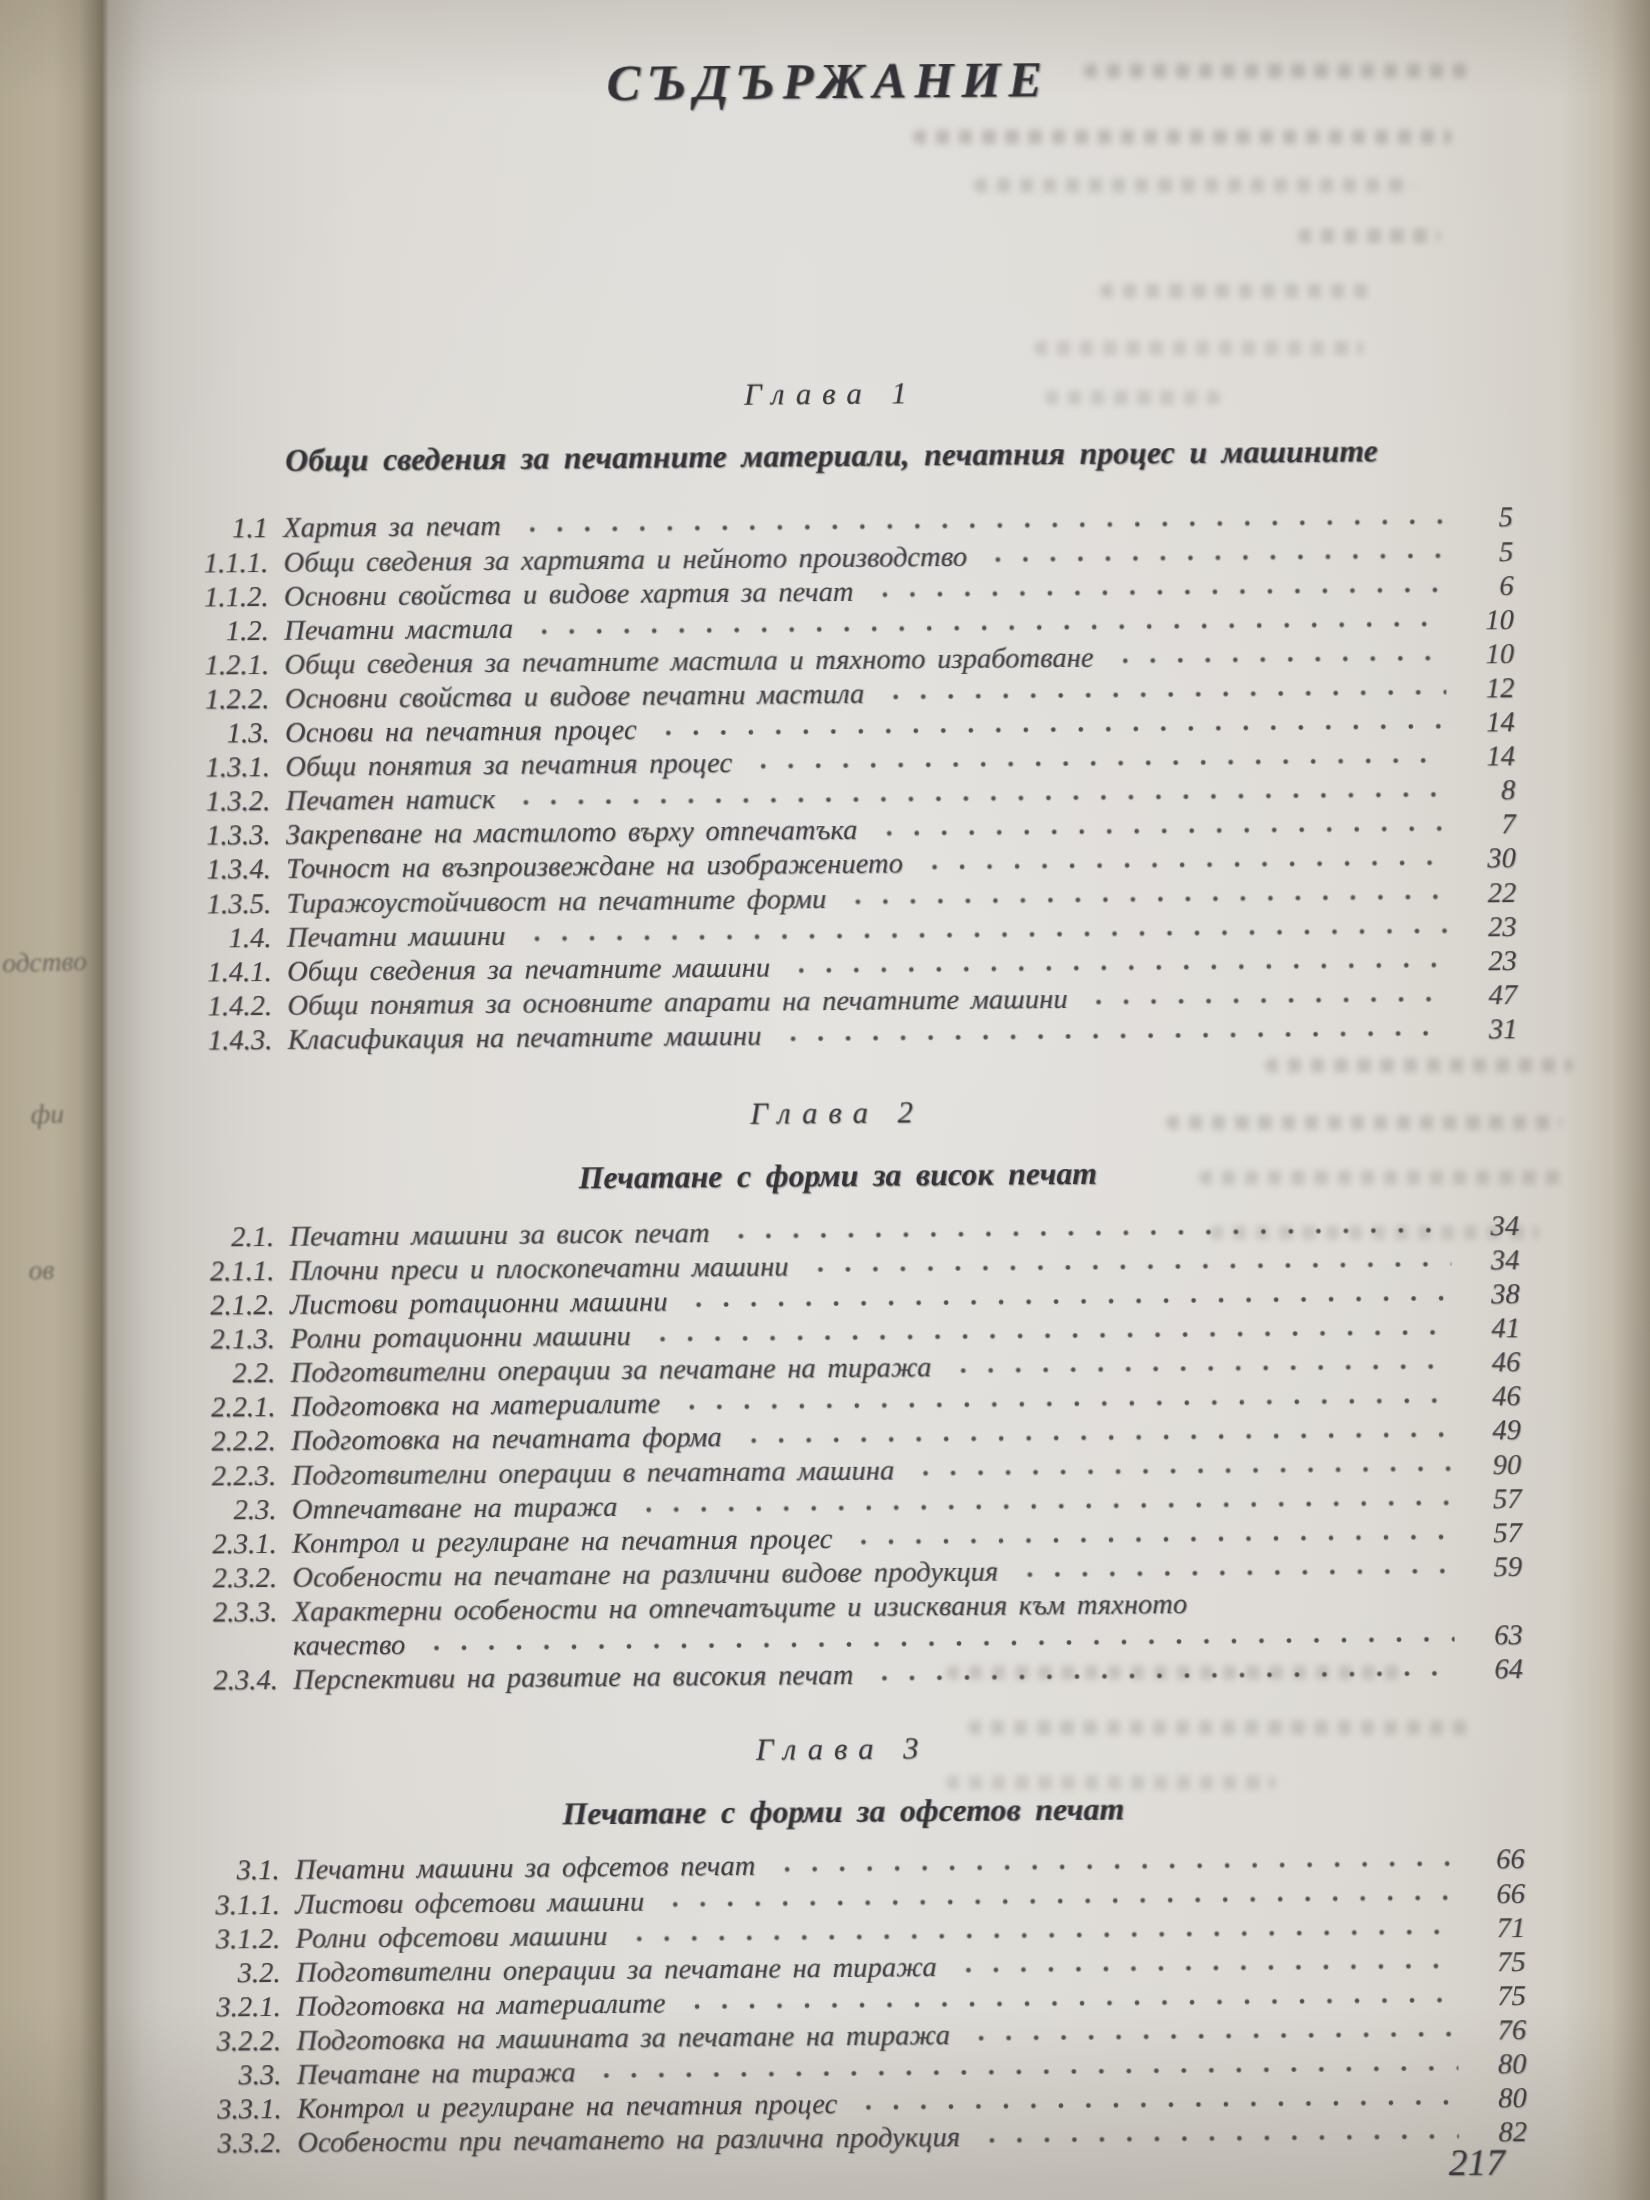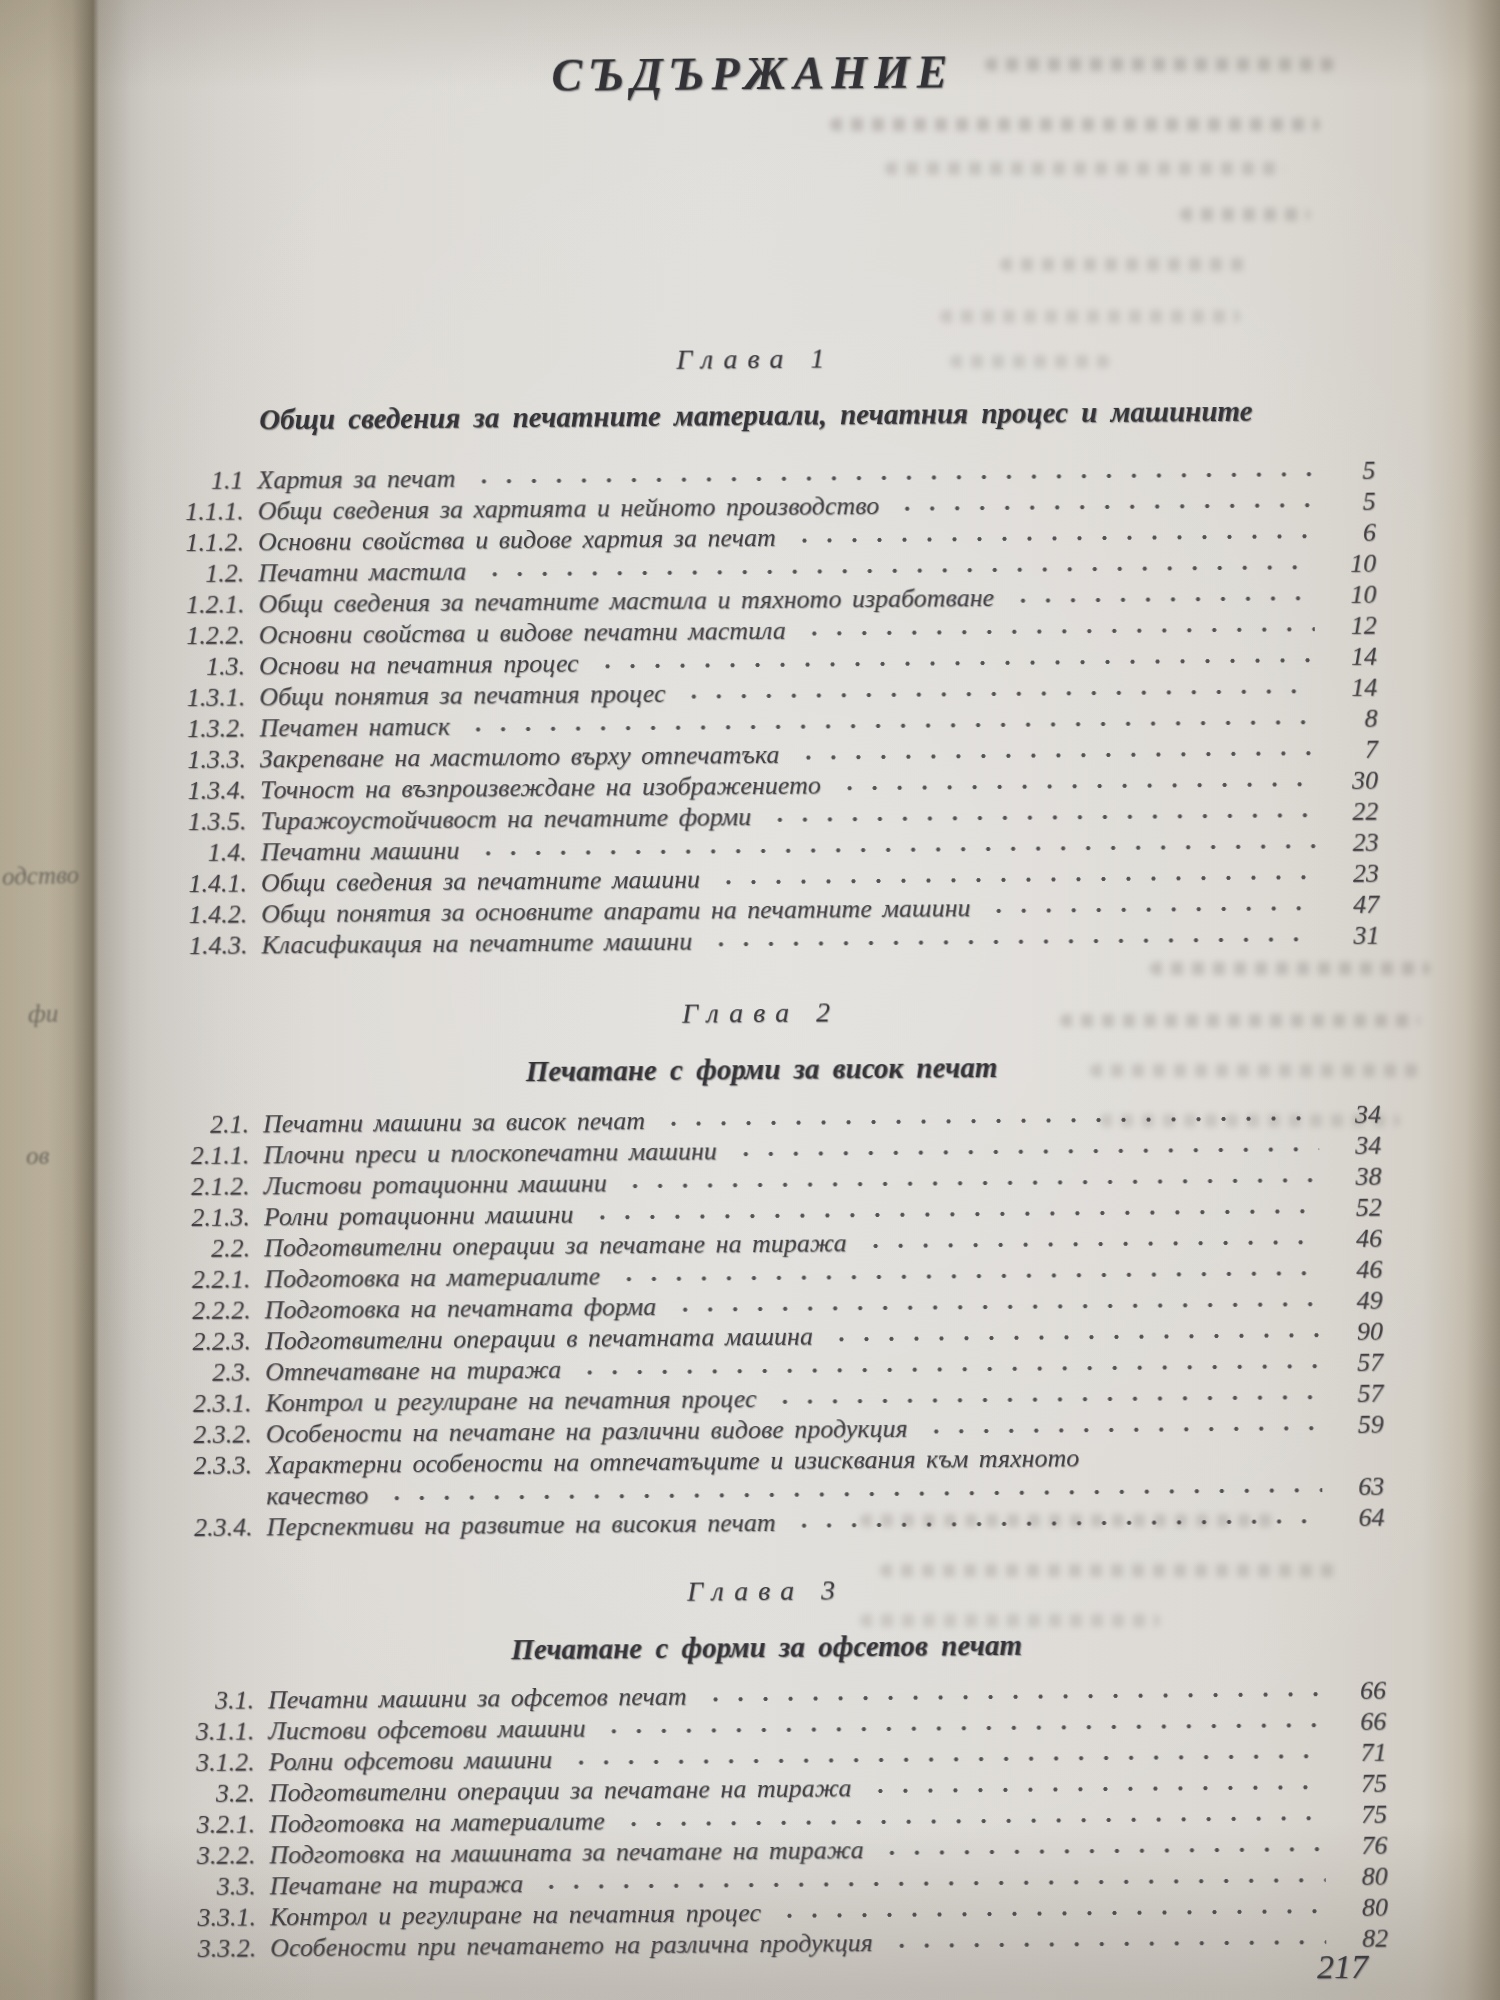--- a/index.html
+++ b/index.html
@@ -217,21 +217,21 @@
             <div class="row">
               <div class="num">2.1.2.</div>
               <div class="t">Листови ротационни машини</div>
               <div class="leader"></div>
               <div class="pg">38</div>
             </div>
             <div class="row">
               <div class="num">2.1.3.</div>
               <div class="t">Ролни ротационни машини</div>
               <div class="leader"></div>
-              <div class="pg">52</div>
+              <div class="pg">41</div>
             </div>
             <div class="row">
               <div class="num">2.2.</div>
               <div class="t">Подготвителни операции за печатане на тиража</div>
               <div class="leader"></div>
               <div class="pg">46</div>
             </div>
             <div class="row">
               <div class="num">2.2.1.</div>
               <div class="t">Подготовка на материалите</div>

